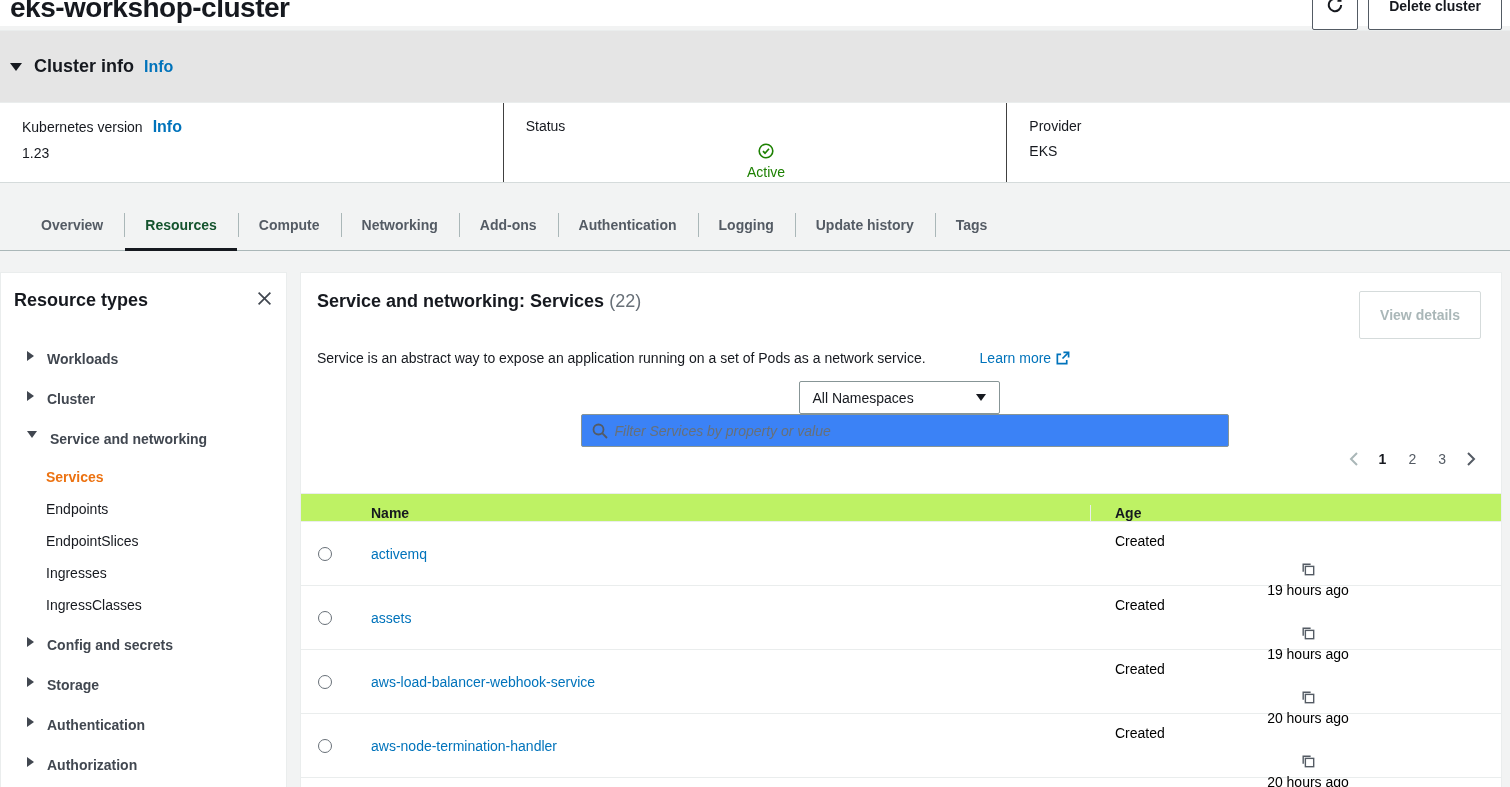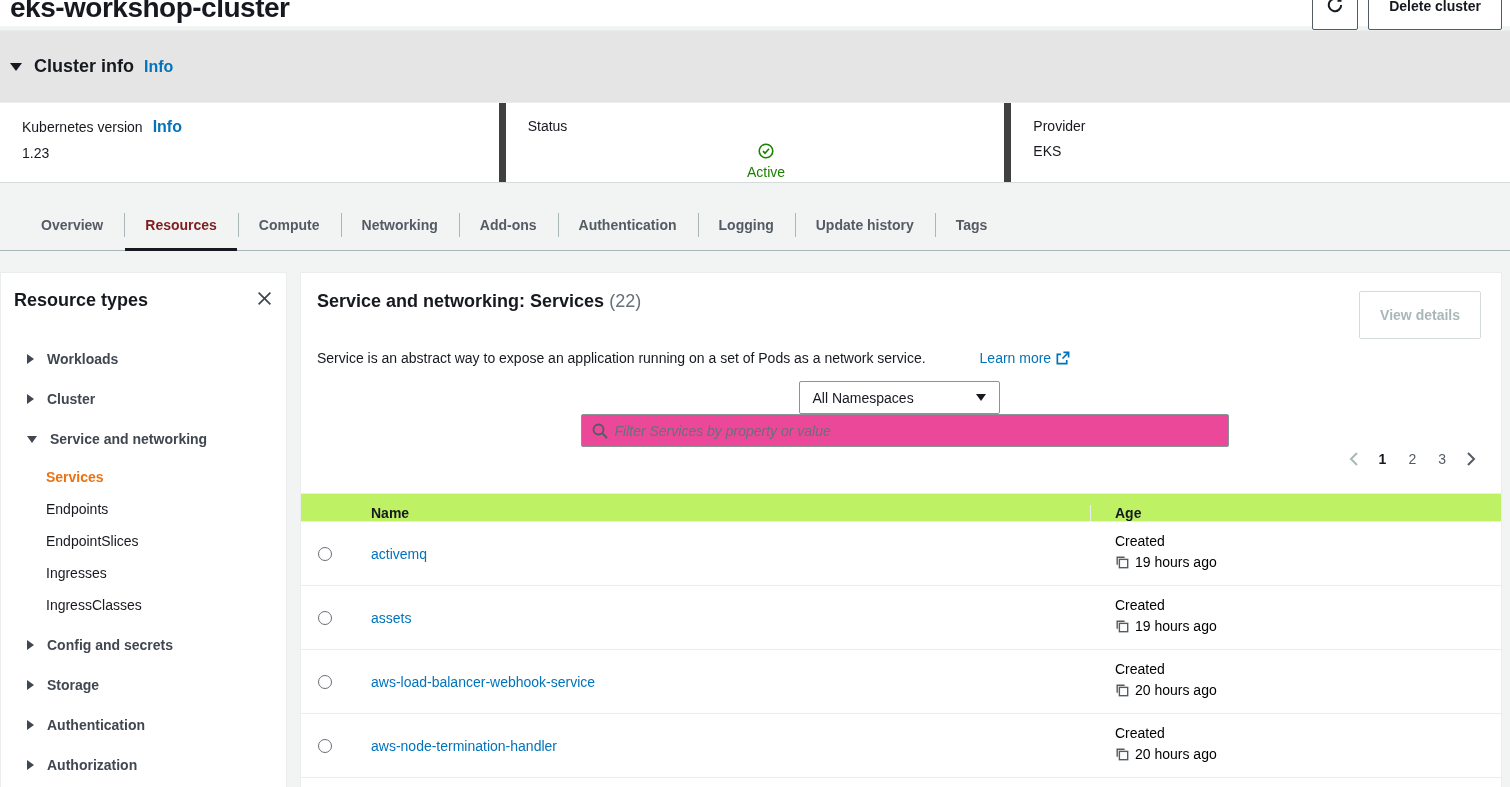--- a/index.html
+++ b/index.html
@@ -15,80 +15,80 @@
   .btn.disabled { border-color:#d5dbdb; color:#aab7b8; }
   
   .cluster-panel { background:#fff; margin-top:4px; border-top:1px solid #eaeded; border-bottom:1px solid #d5dbdb; }
   .cluster-panel-header { height:72px; background:#e5e5e5; border-bottom:1px solid #eaeded;
     display:flex; align-items:center; padding-left:10px; }
   .cluster-panel-header h2 { font-size:18px; font-weight:bold; margin-left:12px; }
   .info-link { color:#0073bb; font-size:16px; font-weight:bold; text-decoration:none; margin-left:10px; }
   .caret-down { width:0; height:0; border-left:6px solid transparent; border-right:6px solid transparent; border-top:8px solid #16191f; }
   .cluster-panel-body { display:flex; height:79px; }
   .ci-field { flex:1; padding:15px 0 0 22px; }
-  .ci-field + .ci-field { border-left:7px solid #404040; }
+  .ci-field + .ci-field { border-left:1px solid #404040; }
   .ci-label { font-size:14px; color:#16191f; display:flex; align-items:center; }
   .ci-value { font-size:14px; margin-top:9px; display:flex; align-items:center; gap:5px; }
   .status-active { color:#1d8102;flex-direction:column; }
   
   .tabs-bar { margin-top:20px; display:flex; border-bottom:1px solid #aab7b8; padding-left:20px; }
   .tab { position:relative; font-size:14px; font-weight:bold; color:#545b64; padding:14px 21px 17px 21px; cursor:pointer; }
   .tab + .tab::before { content:""; position:absolute; left:0; top:10px; height:24px; width:1px; background:#aab7b8; }
-  .tab.active { color:#7f1d1d; }
+  .tab.active { color:#14532d; }
   .tab.active::after { content:""; position:absolute; left:1px; right:1px; bottom:-1px; height:3px; background:#16191f; }
   
   .content { display:flex; align-items:flex-start; gap:13px; padding:21px 8px 0 0; }
   .sidebar { width:287px; background:#fff; border:1px solid #eaeded; min-height:560px; padding:16px 8px 30px 13px; }
   .sidebar-head { display:flex; align-items:center; justify-content:space-between; }
   .sidebar-head h2 { font-size:18px; font-weight:bold; }
   .close-x { background:none; border:none; cursor:pointer; padding:2px 6px; }
   .side-list { list-style:none; margin-top:28px; }
-  .side-item { display:flex; align-items:center; gap:13px; margin:0 0 0 13px; padding:12px 0; cursor:pointer; }
+  .side-item { display:flex; gap:13px; margin:0 0 0 13px; padding:12px 0; cursor:pointer; }
   .side-item .lbl { font-size:14px; font-weight:bold; color:#414750; }
   .tri-right { width:0; height:0; border-top:5px solid transparent; border-bottom:5px solid transparent; border-left:7px solid #414750; }
   .tri-down { width:0; height:0; border-left:5px solid transparent; border-right:5px solid transparent; border-top:7px solid #414750; }
   .sub-list { list-style:none; margin:2px 0 4px 32px; }
   .sub-item { font-size:14px; color:#16191f; padding:8px 0; cursor:pointer; }
   .sub-item.active { color:#ec7211; font-weight:bold; }
   
   .main-panel { flex:1; background:#fff; border:1px solid #eaeded; min-height:560px; }
   .panel-header { padding:18px 20px 0 16px; }
   .title-row { display:flex; align-items:flex-start; justify-content:space-between; }
   .panel-title { font-size:18px; font-weight:bold; }
   .panel-count { font-weight:normal; color:#687078; }
   .panel-desc { margin-top:11px; font-size:14px; color:#16191f; display:flex; align-items:center; gap:8px; }
   .learn-more { color:#0073bb; text-decoration:none; display:inline-flex; align-items:center; gap:4px; margin-left:2px;padding-left:44px; }
   .filter-row { display:flex; align-items:center; margin-top:15px; padding:0 20px 0 16px;flex-direction:column; }
   .ns-select { width:201px; height:33px; border:1px solid #879596; border-radius:2px; background:#fff;
     display:flex; align-items:center; justify-content:space-between; padding:0 13px; cursor:pointer; }
   .ns-select .sel-label { font-size:14px; color:#16191f; }
   .sel-caret { width:0; height:0; border-left:5px solid transparent; border-right:5px solid transparent; border-top:7px solid #16191f; }
   .search-box { margin-left:11px; width:648px; height:33px; border:1px solid #879596; border-radius:2px;
-    background:#ec4899; display:flex; align-items:center; padding:0 10px; }
+    background:#3b82f6; display:flex; align-items:center; padding:0 10px; }
   .search-box input { border:none; outline:none; flex:1; font-size:14px; font-style:italic; color:#16191f;
     margin-left:7px; font-family:inherit; background:transparent; }
   .search-box input::placeholder { color:#687078; font-style:italic; }
   .pagination { margin-left:auto; display:flex; align-items:center; gap:8px; }
   .page-btn { background:none; border:none; font-size:14px; color:#545b64; cursor:pointer; padding:4px 7px; font-family:inherit; }
   .page-btn.current { color:#16191f; font-weight:bold; }
   .page-chevron { background:none; border:none; cursor:pointer; padding:2px 4px; display:flex; align-items:center; }
   
   .svc-table { margin-top:22px; }
   .thead { display:flex; height:29px; background:#bef264; border-top:1px solid #eaeded; border-bottom:1px solid #eaeded; align-items:flex-end; }
   .col-sel { width:47px; flex:none; display:flex; align-items:center; justify-content:center; }
   .col-name { flex:1; padding-left:23px; display:flex; align-items:center; }
   .col-age { width:410px; flex:none; padding-left:24px; }
   .thead .col-sel, .thead .col-name { border-right:1px solid #eaeded; }
   .th-label { font-size:14px; font-weight:bold; color:#16191f; }
   .thead .col-age { display:flex; align-items:center; }
   .trow { display:flex; height:64px; border-bottom:1px solid #eaeded; align-items:stretch; }
   .radio { width:14px; height:14px; border-radius:50%; border:1px solid #687078; background:#fff; cursor:pointer; }
   .svc-link { font-size:14px; color:#0073bb; text-decoration:none; }
   .age-cell { padding-top:11px; font-size:14px; color:#000000; }
-  .age-line2 { margin-top:5px; display:flex; align-items:center; gap:6px; }
+  .age-line2 { margin-top:13px; display:flex; align-items:center; gap:6px;flex-direction:column; }
   .copy-icon { cursor:pointer; display:inline-flex; }
 </style>
 </head>
 <body>
 
 <div class="page-header">
   <h1 class="page-title">eks-workshop-cluster</h1>
   <div class="header-actions">
     <button class="btn icon-btn">
       <span>

